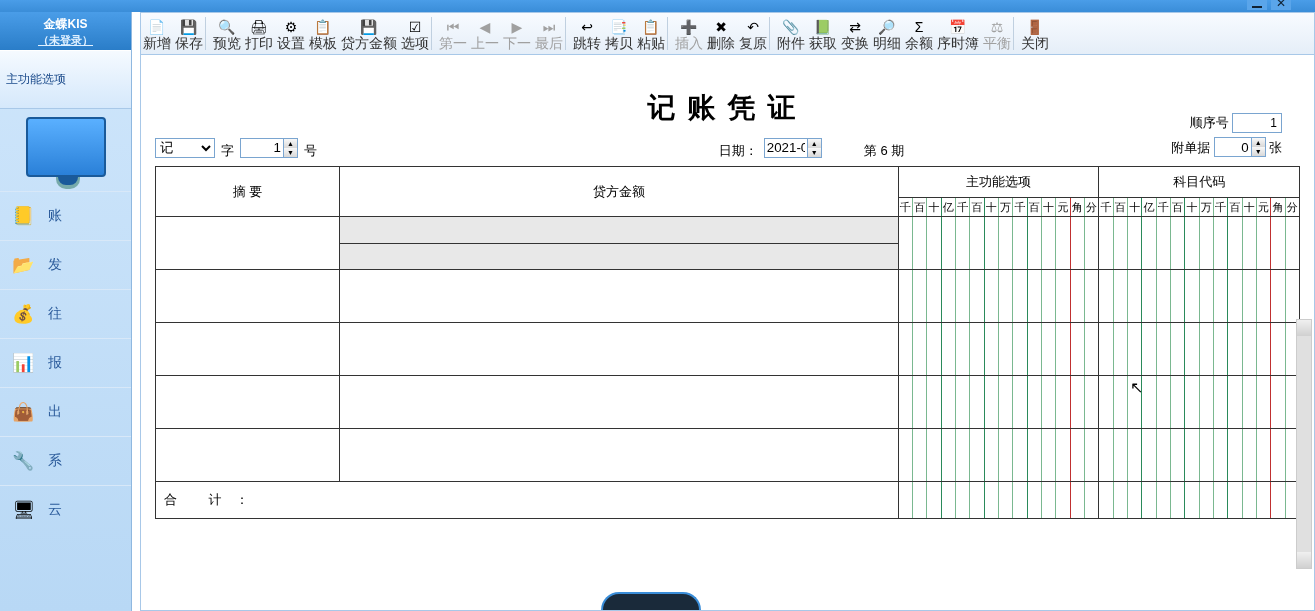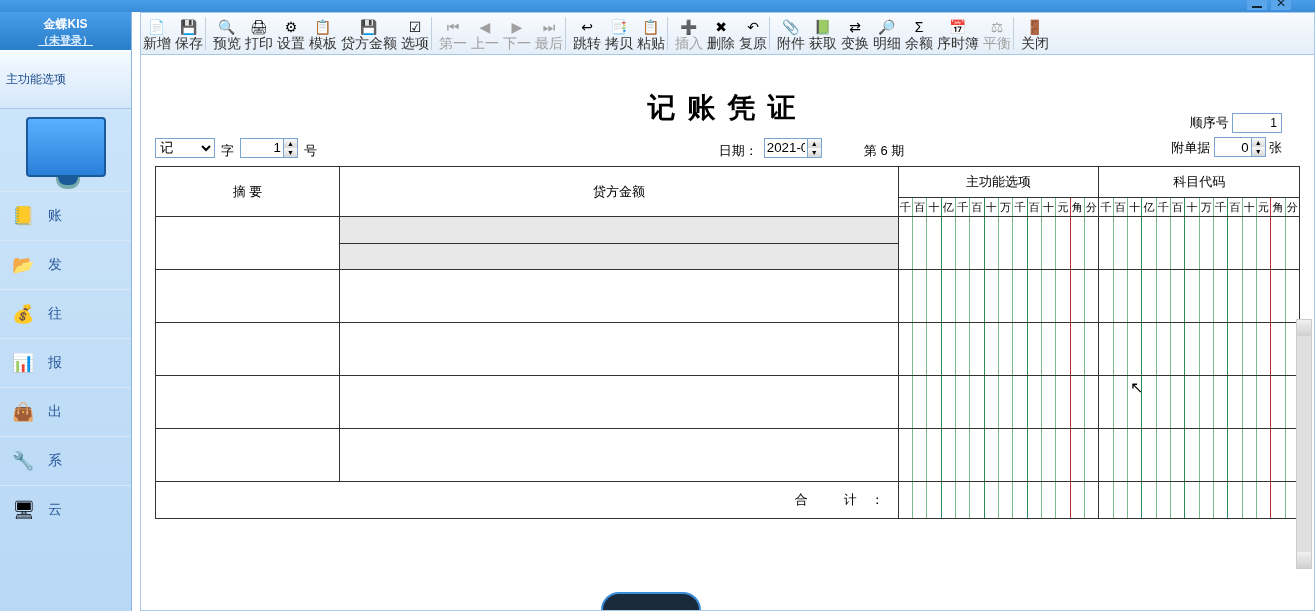--- a/index.html
+++ b/index.html
@@ -66,21 +66,21 @@
 .amt-grid { height: 100%; display:flex; }
 .amt-grid span { flex:1; border-right: 1px solid #7ab890; font-size:11px; display:flex; align-items:center; justify-content:center; }
 .amt-grid span:last-child { border-right:none; }
 .amt-grid .b3 { border-right: 1px solid #2a8a5a; }
 .amt-grid .byuan { border-right: 1px solid #c03030; }
 .amt-hdr { height: 18px; }
 .amt-body { height: 52px; }
 .voucher-tbl td.amt-cell { padding:0; height:inherit; }
 .voucher-tbl th.amt-sub { padding:0; height:18px; border-top:1px solid #333; }
 .total-row td { height: 36px; }
-.total-row .lbl-cell { text-align:right; padding-left: 8px; letter-spacing: 14px; font-family: Liberation Mono, monospace; }
+.total-row .lbl-cell { text-align:left; padding-left: 8px; letter-spacing: 14px; }
 
 .scroll-hint { position:absolute; right:2px; top:240px; width:16px; height:250px; background:#e0e0e0; border:1px solid #ccc; }
 .scroll-hint .thumb-up { position:absolute; top:0; width:100%; height:16px; background:linear-gradient(#f0f0f0,#d0d0d0); }
 .scroll-hint .thumb-dn { position:absolute; bottom:0; width:100%; height:16px; background:linear-gradient(#f0f0f0,#d0d0d0); }
 
 .footer-widget { position:absolute; left:460px; bottom:0; width:100px; height:18px; background:#1a2a3a; border-radius: 18px 18px 0 0; border:2px solid #3a8dd8; border-bottom:none; }
 .cursor { position:absolute; left:1130px; top:378px; font-size:16px; color:#000; pointer-events:none; }
 </style>
 </head>
 <body>

